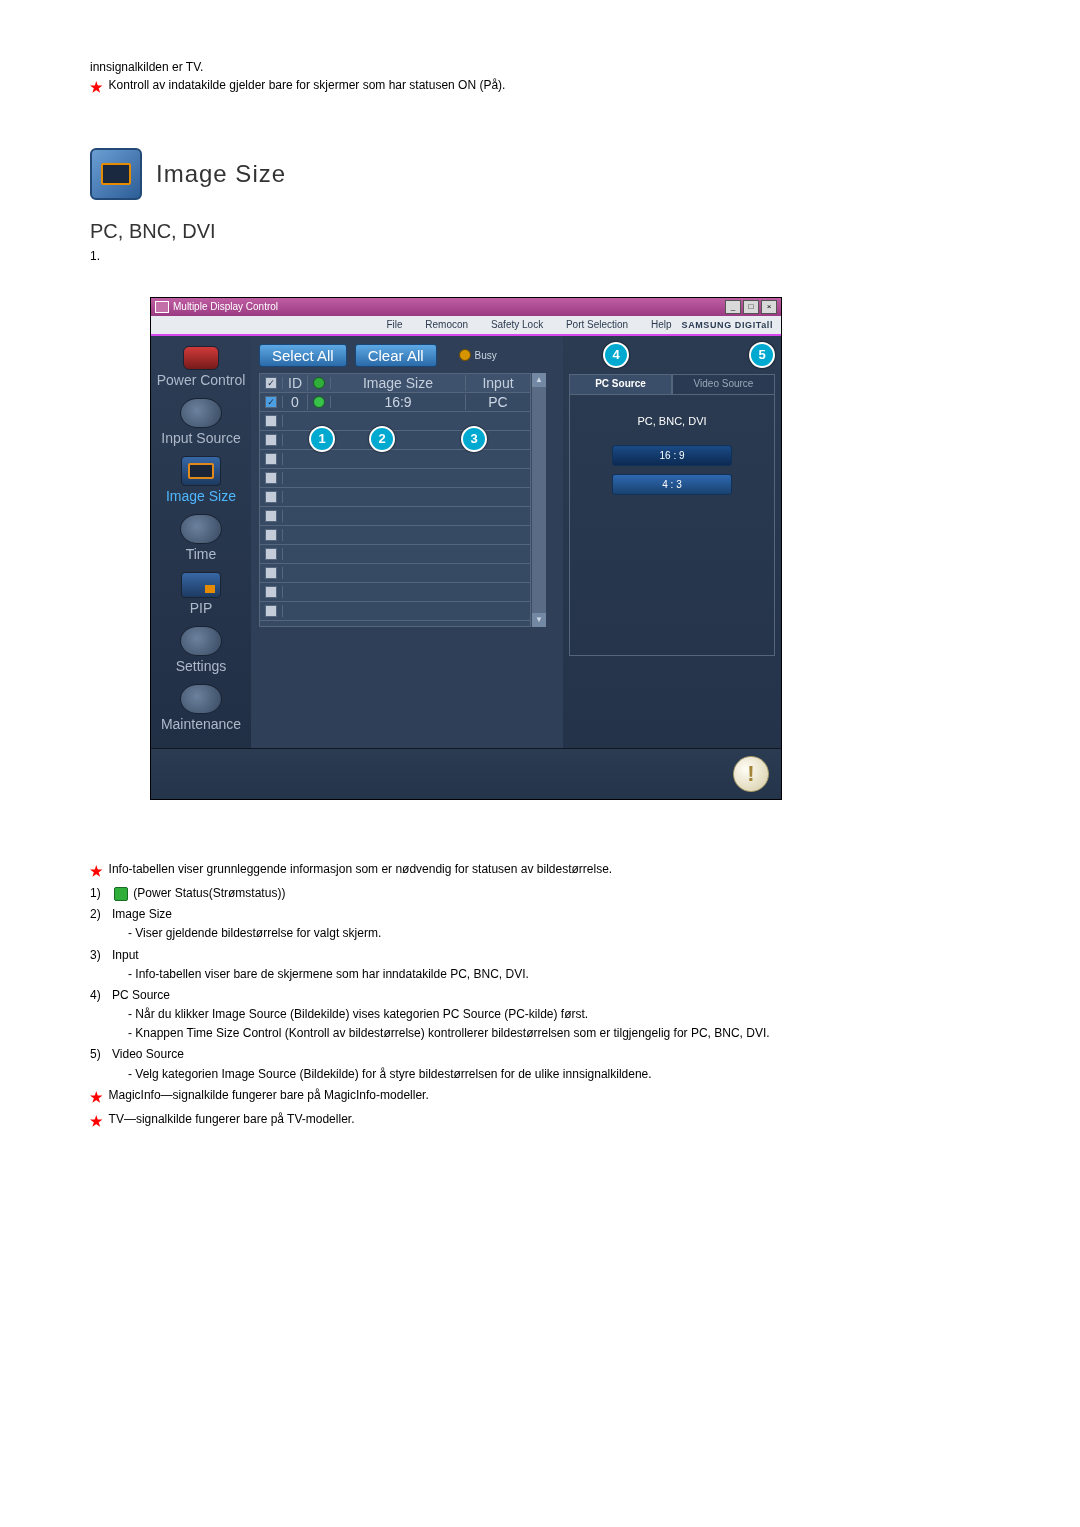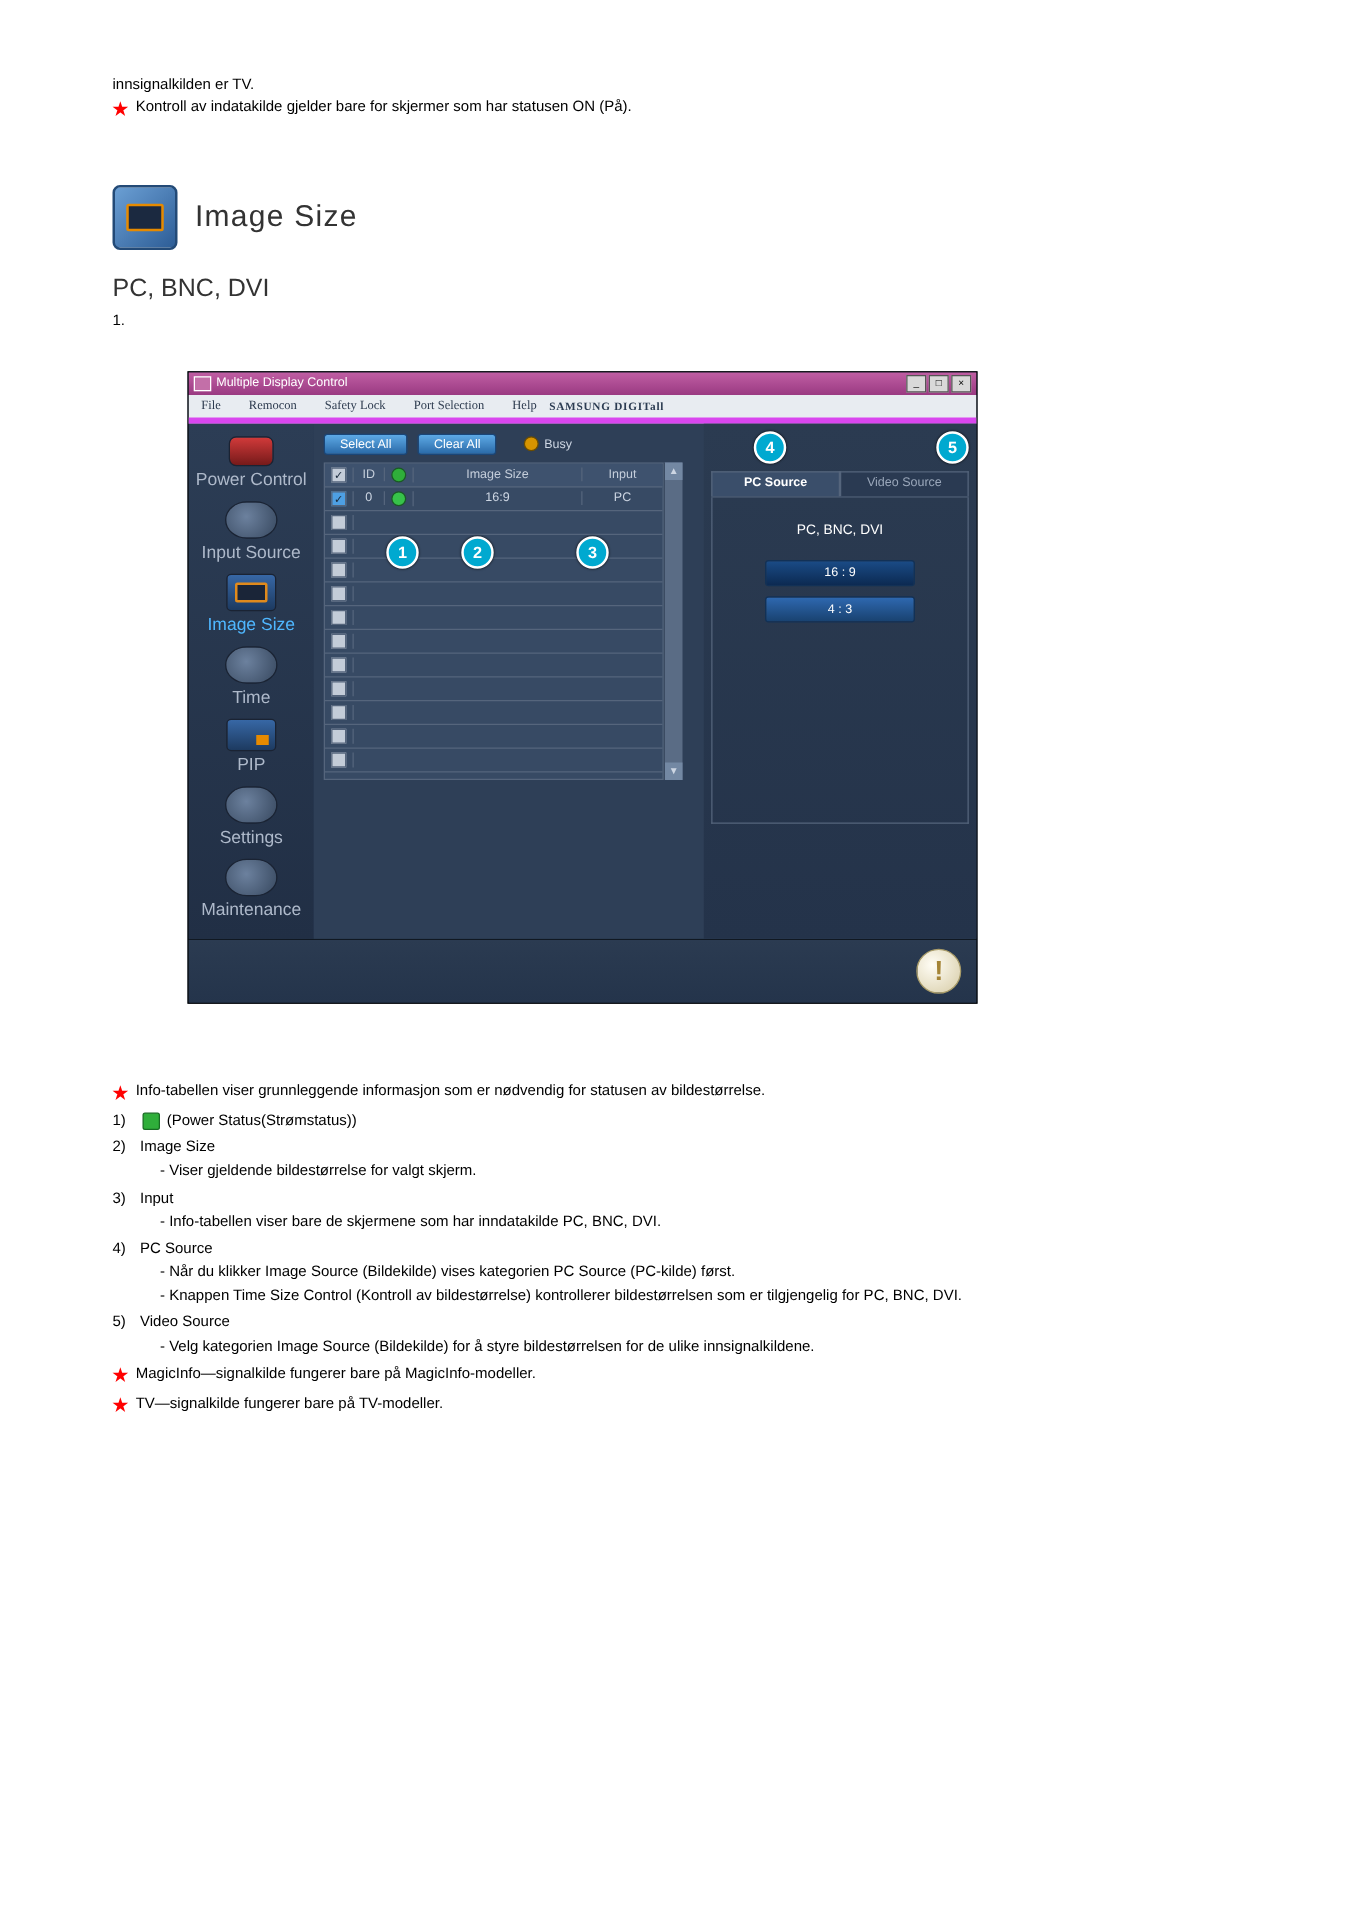--- a/index.html
+++ b/index.html
@@ -101,23 +101,22 @@
     justify-content: center;
     color: #000;
   }
   .menubar {
     height: 18px;
     background: #e8ecf1;
     display: flex;
     align-items: center;
     font-size: 10px;
     color: #2c3a4e;
-    justify-content: flex-start;
-    border-bottom: 5px solid #d946ef;
-    font-family: Liberation Serif, serif;
+    justify-content: flex-end;
+    border-bottom: 2px solid #d946ef;
   }
   .menubar .menus span {
     padding: 0 10px;
     cursor: default;
   }
   .brand { padding-right: 8px; color: #2c3c52; font-weight: bold; letter-spacing: 0.6px; font-size:9px;}
   .app-body {
     display: flex;
     min-height: 360px;
   }
@@ -155,37 +154,37 @@
     flex: 1;
     padding: 8px 4px 8px 8px;
     position: relative;
   }
   .top-btns { display: flex; align-items:center; margin-bottom:6px; }
   .pill {
     background: linear-gradient(#5da9e5, #2a6aa8);
     color: #fff;
     padding: 2px 12px;
     border-radius: 3px;
-    font-size: 10px;
+    font-size: 15px;
     border: 1px solid #1a4678;
     margin-right: 8px;
   }
   .busy { display:flex; align-items:center; margin-left:14px;}
   .busy .dot{width:10px;height:10px;border-radius:50%;background:#d69400;margin-right:4px;border:1px solid #6b4d00;}
   .grid {
     border: 1px solid #55657c;
     width: 270px;
     background: #374a64;
   }
   .ghead, .grow {
     display: flex;
     border-bottom: 1px solid #55657c;
     height: 18px;
     align-items: center;
-    font-size: 10px;
+    font-size: 14px;
   }
   .ghead { background: #3e526e; color:#c5cedb;}
   .gc1 { width: 22px; display:flex; align-items:center; justify-content:center; border-right:1px solid #55657c;}
   .gc2 { width: 24px; text-align:center; border-right:1px solid #55657c;}
   .gc3 { width: 22px; text-align:center; border-right:1px solid #55657c; display:flex;align-items:center;justify-content:center;}
   .gc4 { flex:1; text-align:center; border-right:1px solid #55657c;}
   .gc5 { width: 64px; text-align:center;}
   .chk { width:10px; height:10px; background:#c3ccd8; border:1px solid #55657c;}
   .chk.on::after{content:'✓';font-size:9px;color:#1a2a3c;display:block;text-align:center;line-height:10px;}
   .pwr-led{width:10px;height:10px;border-radius:50%;background:#37c24a;border:1px solid #1a5a25;}

